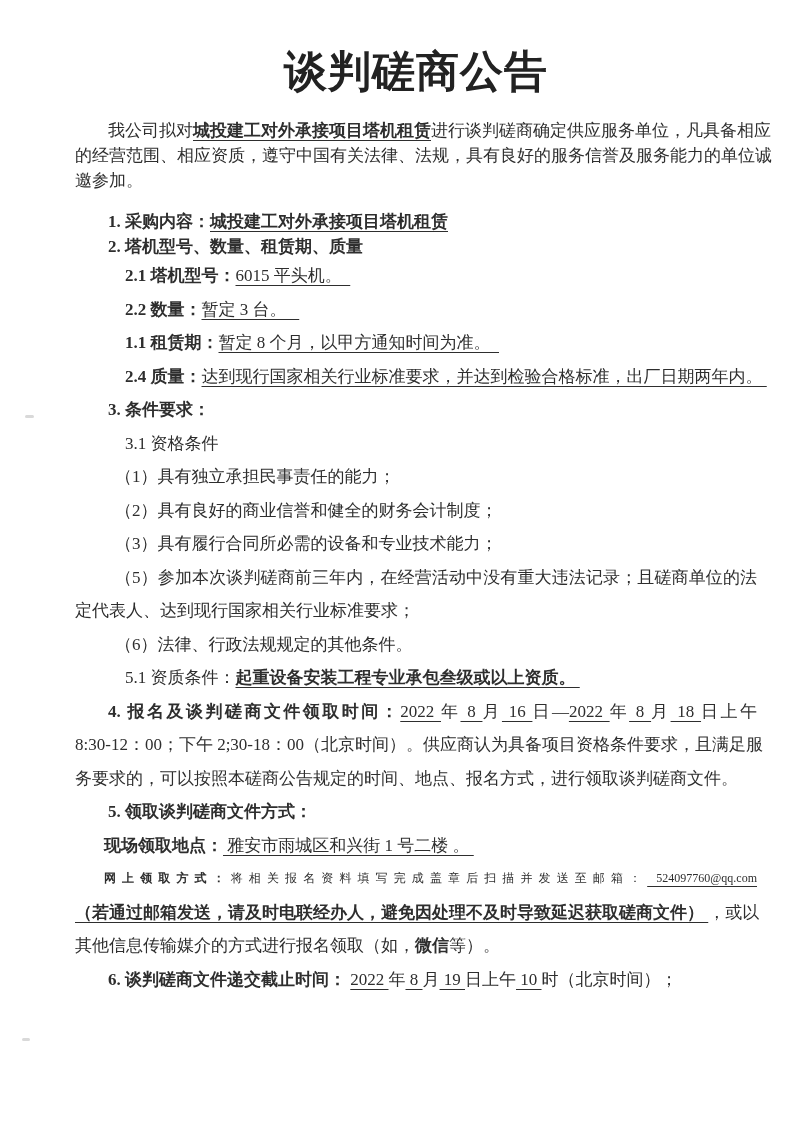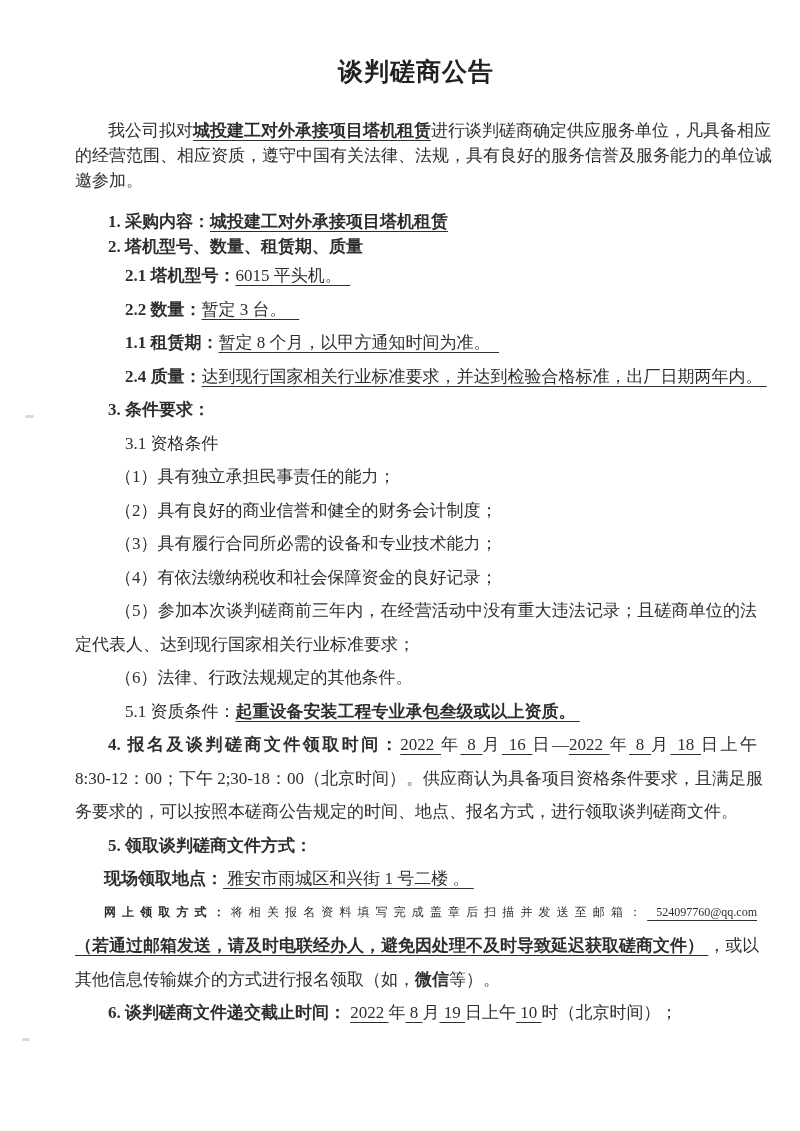--- a/index.html
+++ b/index.html
@@ -11,21 +11,21 @@
     overflow: hidden;
   }
   .page {
     position: relative;
     box-sizing: border-box;
     width: 800px; height: 1131px;
     padding: 52px 43px 0 75px;
   }
   h1.doc-title {
     margin: 0 0 26px 0;
-    font-size: 25px;
+    font-size: 43px;
     line-height: 40px;
     font-weight: 700;
     text-align: center;
     color: #222222;
     letter-spacing: 1px;
   }
   p.line {
     margin: 0;
     font-size: 17px;
     line-height: 33.5px;
@@ -63,21 +63,20 @@
   <p class="line ind-b"><span class="b">2.2 数量：</span><span class="u">暂定 3 台。&nbsp;&nbsp;&nbsp;</span></p>
   <p class="line ind-b"><span class="b">1.1 租赁期：</span><span class="u">暂定 8 个月，以甲方通知时间为准。&nbsp;&nbsp;</span></p>
   <p class="line ind-b"><span class="b">2.4 质量：</span><span class="u">达到现行国家相关行业标准要求，并达到检验合格标准，出厂日期两年内。&nbsp;</span></p>
 
   <p class="line ind-a"><span class="b">3. 条件要求：</span></p>
   <p class="line ind-b"><span class="">3.1 资格条件</span></p>
 
   <p class="line ind-c"><span class="">（1）具有独立承担民事责任的能力；</span></p>
   <p class="line ind-c"><span class="">（2）具有良好的商业信誉和健全的财务会计制度；</span></p>
   <p class="line ind-c"><span class="">（3）具有履行合同所必需的设备和专业技术能力；</span></p>
-  <p class="line ind-c"><span class="">（4）有依法缴纳税收和社会保障资金的良好记录；</span></p>
   <p class="line ind-c jl"><span class="">（5）参加本次谈判磋商前三年内，在经营活动中没有重大违法记录；且磋商单位的法</span></p>
   <p class="line"><span class="">定代表人、达到现行国家相关行业标准要求；</span></p>
   <p class="line ind-c"><span class="">（6）法律、行政法规规定的其他条件。</span></p>
 
   <p class="line ind-b"><span class="">5.1 资质条件：</span><span class="b u">起重设备安装工程专业承包叁级或以上资质。&nbsp;</span></p>
 
   <p class="line ind-a jl"><span class="b">4. 报名及谈判磋商文件领取时间：</span><span class="u">2022&nbsp;</span><span class="">年</span><span class="u">&nbsp;8&nbsp;</span><span class="">月</span><span class="u">&nbsp;16&nbsp;</span><span class="">日—</span><span class="u">2022&nbsp;</span><span class="">年</span><span class="u">&nbsp;8&nbsp;</span><span class="">月</span><span class="u">&nbsp;18&nbsp;</span><span class="">日上午</span></p>
   <p class="line jl"><span class="">8:30-12：00；下午 2;30-18：00（北京时间）。供应商认为具备项目资格条件要求，且满足服</span></p>
   <p class="line"><span class="">务要求的，可以按照本磋商公告规定的时间、地点、报名方式，进行领取谈判磋商文件。</span></p>
 

